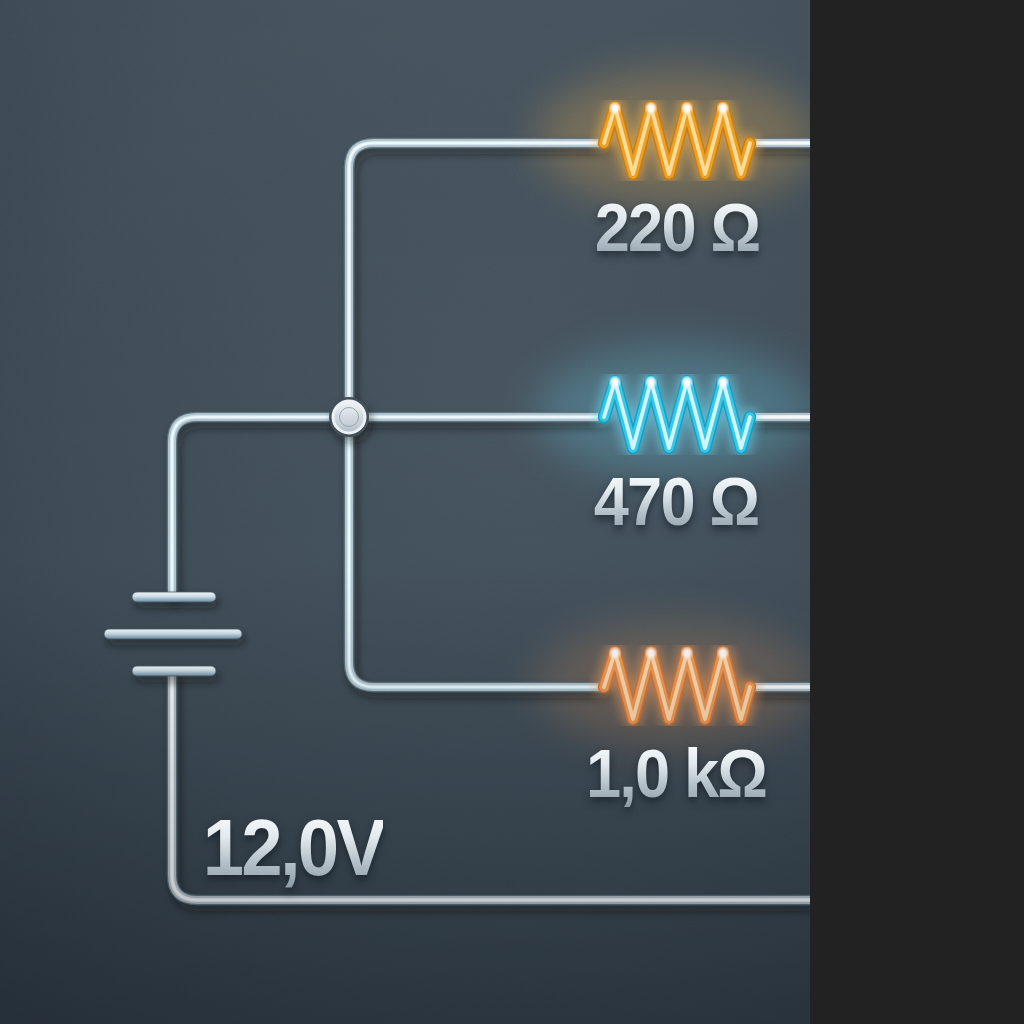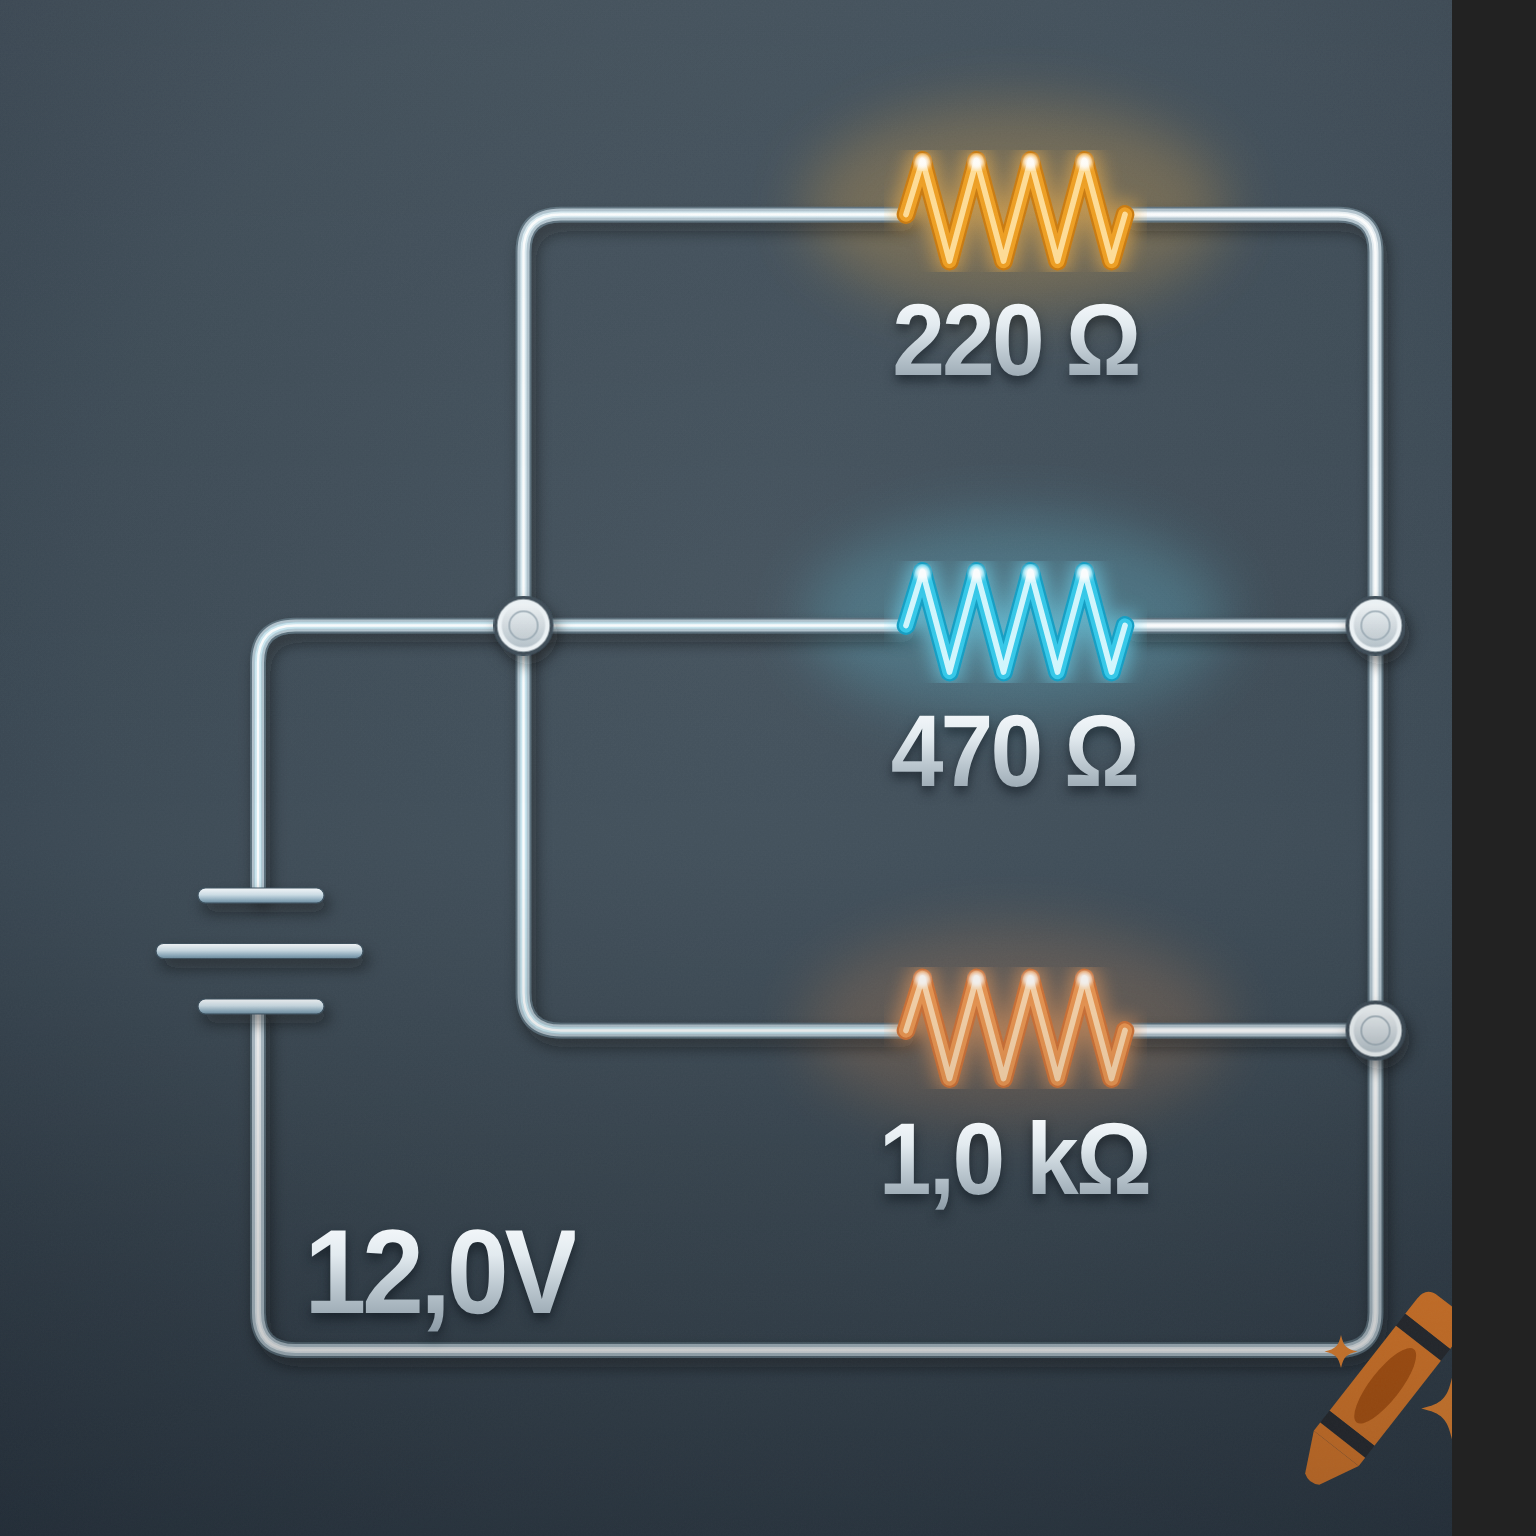--- a/index.html
+++ b/index.html
@@ -1,17 +1,17 @@
 <!DOCTYPE html>
 <html><head>
 <meta charset="utf-8">
 <style>
   html,body{margin:0;padding:0;background:#222;}
   .stage{
-    position:relative;width:968px;height:1024px;overflow:hidden;
+    position:relative;width:810px;height:1024px;overflow:hidden;
     font-family:"Liberation Sans","DejaVu Sans",sans-serif;
   }
   .stage svg{position:absolute;inset:0;display:block;}
   
   .wires g{fill:none;stroke-linecap:round;stroke-linejoin:round;}
   .w-edge{stroke-width:10.5;}
   .w-base{stroke-width:8;}
   .w-light{stroke-width:4;}
   .w-spec{stroke-width:1.6;opacity:.9;}
   .w-tint{stroke-width:5;}

